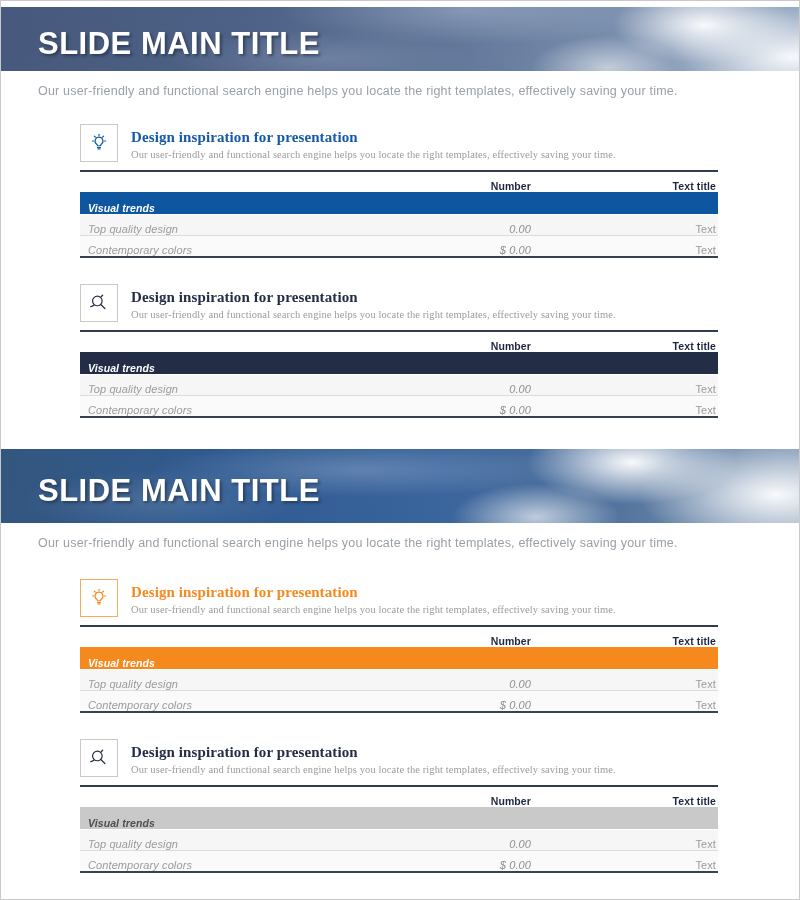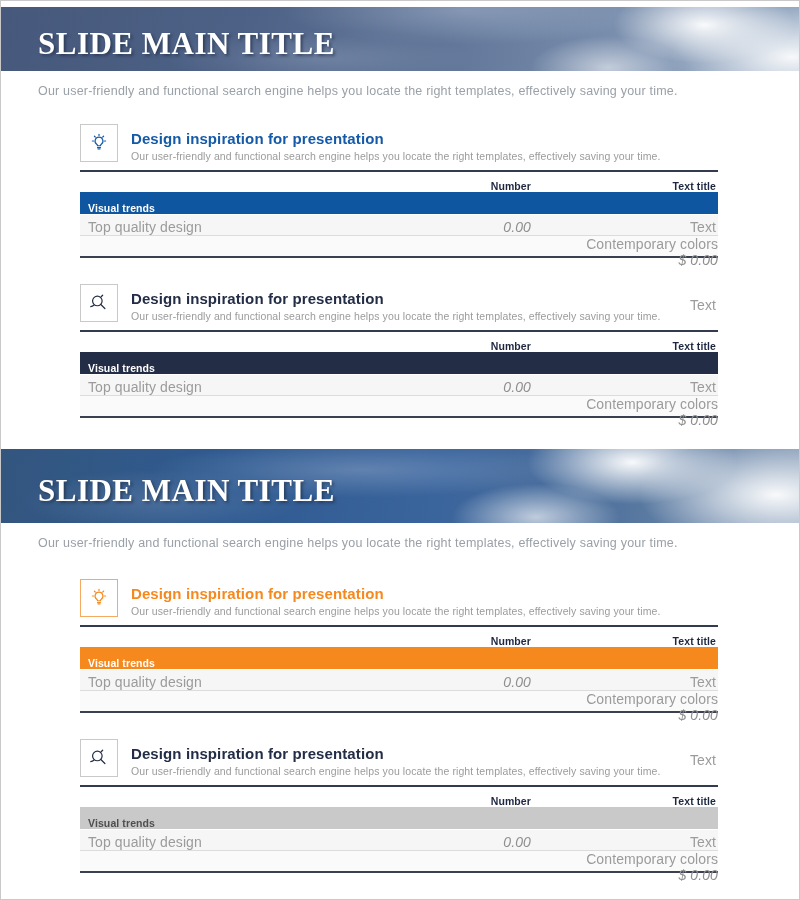--- a/index.html
+++ b/index.html
@@ -5,21 +5,21 @@
   html,body{margin:0;padding:0;}
   body{
     width:800px;height:900px;background:#ffffff;position:relative;
     font-family:"Liberation Sans","DejaVu Sans",sans-serif;
     -webkit-font-smoothing:antialiased;
   }
   .frame{position:absolute;inset:0;border:1px solid #c9c9c9;pointer-events:none;z-index:50;}
   .slide{height:449px;overflow:hidden;position:relative;background:#fff;}
 
   
-  .hero{width:100%;position:relative;display:flex;align-items:center;font-family:Liberation Serif, serif;}
+  .hero{width:100%;position:relative;display:flex;align-items:center;}
   .slide-1 .hero{margin-top:7px;height:64px;
     background:
       radial-gradient(ellipse 130px 55px at 88% 28%, rgba(255,255,255,.95), rgba(255,255,255,0) 70%),
       radial-gradient(ellipse 170px 70px at 99% 78%, rgba(255,255,255,.92), rgba(255,255,255,0) 72%),
       radial-gradient(ellipse 110px 45px at 76% 95%, rgba(255,255,255,.55), rgba(255,255,255,0) 70%),
       radial-gradient(ellipse 260px 50px at 58% 5%, rgba(215,225,240,.30), rgba(255,255,255,0) 70%),
       radial-gradient(ellipse 220px 40px at 40% 80%, rgba(200,212,230,.22), rgba(255,255,255,0) 70%),
       linear-gradient(100deg,#46597c 0%,#4d6186 30%,#5f7497 55%,#7e93b1 80%,#97abc4 100%);
   }
   .slide-2 .hero{height:74px;
@@ -36,41 +36,41 @@
     letter-spacing:.5px;line-height:1;padding-top:8px;
     text-shadow:2px 2px 3px rgba(25,35,55,.55);
   }
 
   .subtitle{margin:13px 38px 0;font-size:12.5px;color:#9aa0a7;letter-spacing:.2px;}
 
   .content{margin-left:80px;width:638px;}
   .section{margin-top:26px;}
   .slide-2 .section.first{margin-top:29px;}
 
-  .sec-head{display:flex;align-items:flex-end;margin-bottom:8px;}
+  .sec-head{display:flex;align-items:center;margin-bottom:8px;font-family:Liberation Serif, serif;}
   .icon-box{
     width:38px;height:38px;border:1px solid #c9c9c9;box-sizing:border-box;
     display:flex;align-items:center;justify-content:center;flex:none;background:#fff;
   }
   .sec-text{margin-left:13px;}
   .sec-heading{font-size:15px;font-weight:700;margin:2px 0 3px;letter-spacing:.1px;}
   .sec-desc{font-size:10.5px;color:#9b9b9b;letter-spacing:.1px;}
 
   
   .tbl{border-top:2px solid #333c4e;border-bottom:2px solid #39404f;}
   .tr{display:flex;align-items:flex-end;}
-  .c1{flex:1;padding-left:8px;}
+  .c1{flex:1;padding-left:8px;font-style:italic;}
   .c2{width:120px;text-align:right;}
   .c3{width:185px;text-align:right;padding-right:2px;margin-top:29px;}
   .tr-head{height:20px;background:#fff;}
   .head-cell{font-size:10.5px;font-weight:700;color:#1e2742;letter-spacing:.1px;}
   .tr-band{height:22px;margin-bottom:1px;}
   .band-label{font-size:10.5px;font-weight:700;letter-spacing:.1px;}
-  .tr-data{height:20px;background:#f6f6f6;font-size:14px;color:#9b9b9b;letter-spacing:.1px;}
-  .tr-data.alt{background:#fafafa;border-top:1px solid #dcdcdc;flex-direction:column;}
+  .tr-data{height:20px;background:#f6f6f6;font-size:11px;color:#9b9b9b;letter-spacing:.1px;}
+  .tr-data.alt{background:#fafafa;border-top:1px solid #dcdcdc;}
   .tr-data .c2{color:#8f8f8f;font-style:italic;}
 </style>
 </head>
 <body>
 
 <div class="frame"></div>
 
 <div class="slide slide-1">
   <div class="hero">
     <div class="hero-title">SLIDE MAIN TITLE</div>

